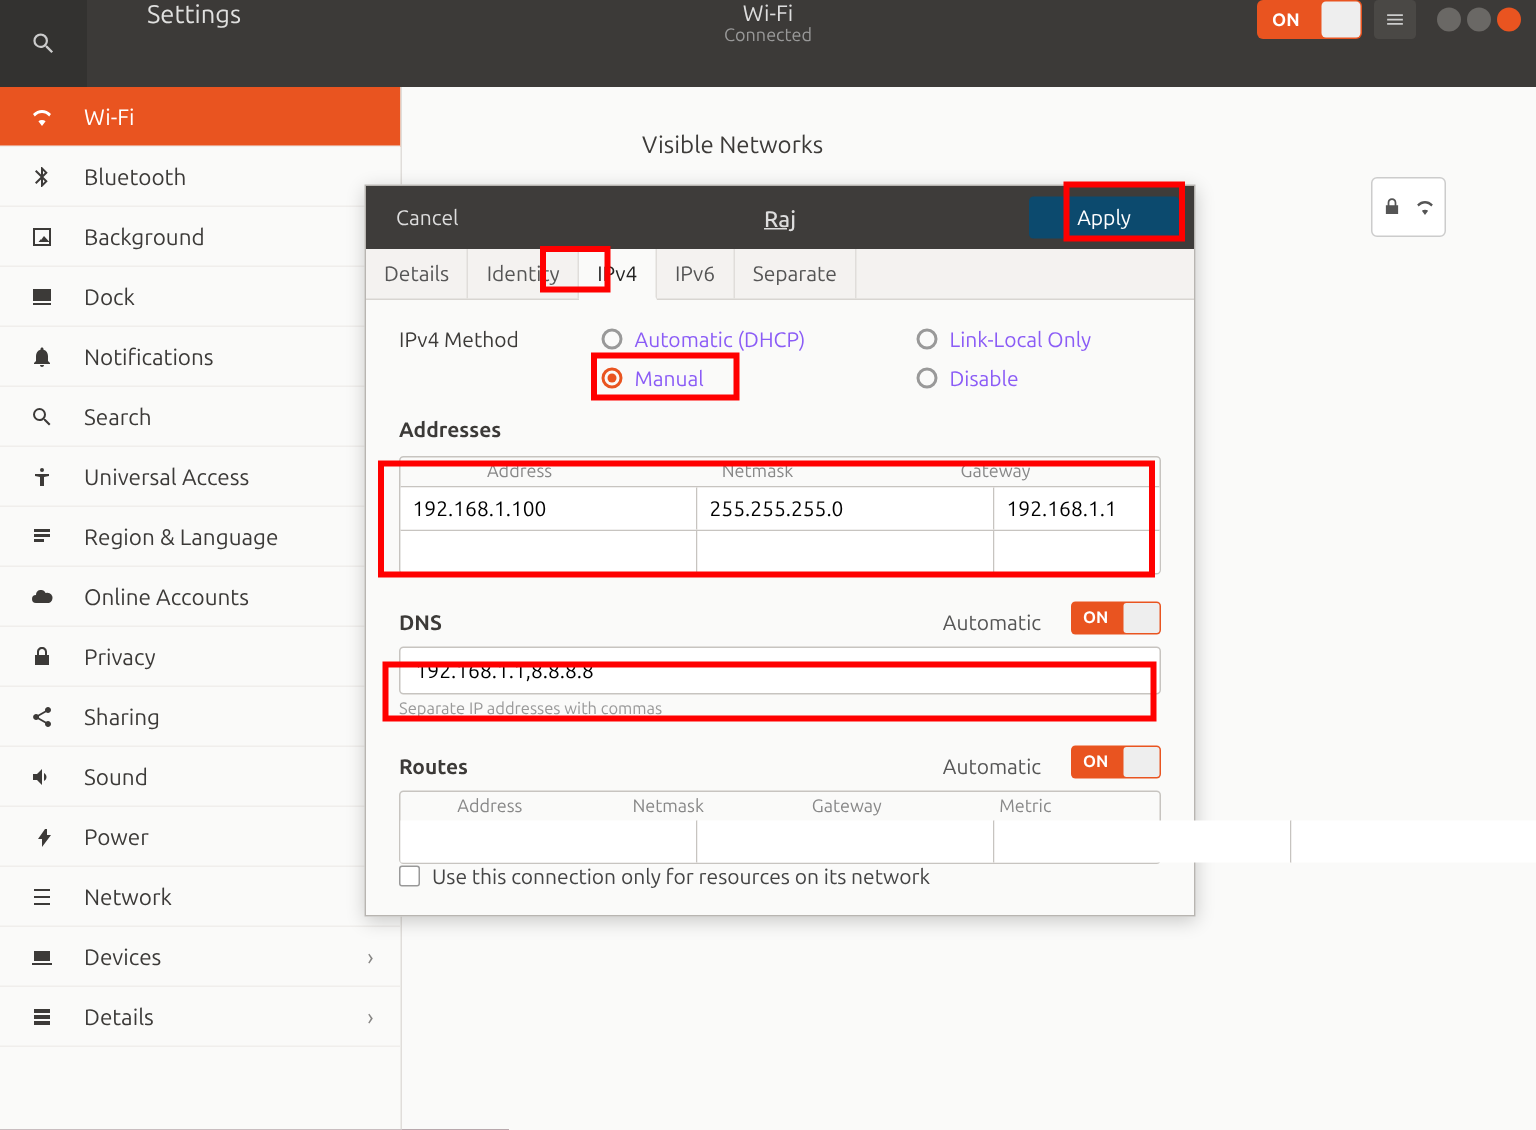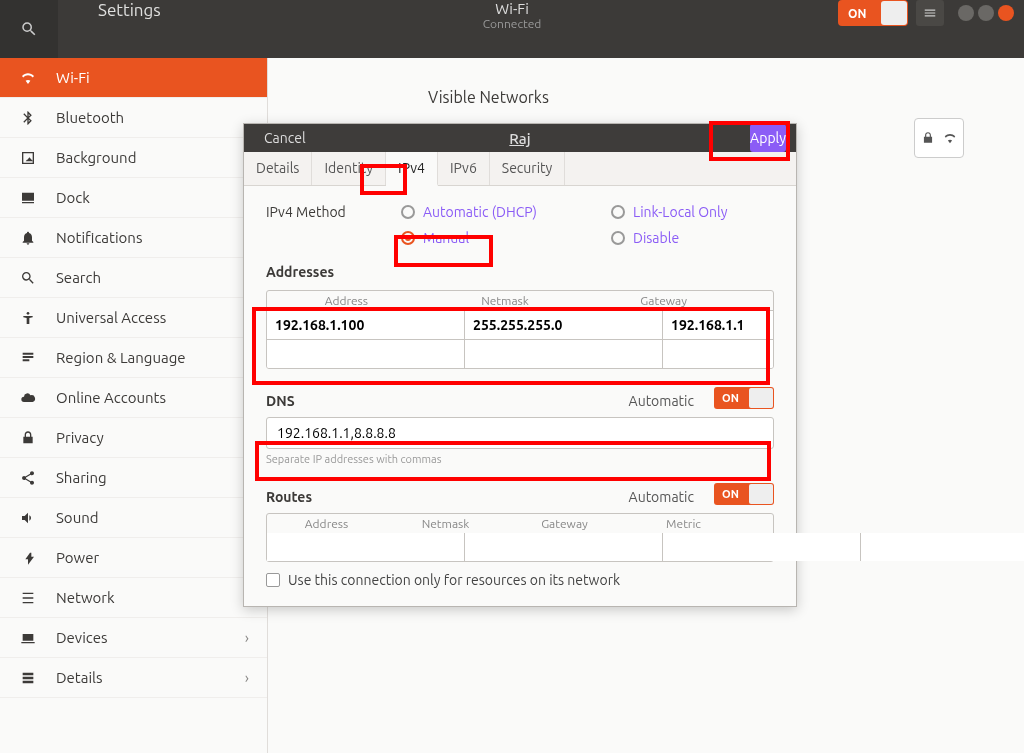--- a/index.html
+++ b/index.html
@@ -35,24 +35,24 @@
 
 .content { flex: 1; padding: 30px 40px; position: relative; }
 .content h3 { font-size: 16px; font-weight: normal; color: #3c3a38; margin-left: 120px; }
 
 
 .wifi-row { position: absolute; right: 60px; top: 60px; width: 50px; height: 40px; border: 1px solid #ccc; border-radius: 4px; display: flex; align-items: center; justify-content: center; gap: 8px; background: white; }
 .wifi-row svg { width: 14px; height: 14px; fill: #555; }
 
 
 .dialog-wrap { position: absolute; left: 243px; top: 123px; width: 554px; background: #fafaf9; border: 1px solid #b8b5b1; box-shadow: 0 3px 12px rgba(0,0,0,0.2); }
-.dialog-header { height: 28px; background: #3e3c3a; display: flex; align-items: center; padding: 0 10px; position: relative; }
+.dialog-header { height: 42px; background: #3e3c3a; display: flex; align-items: center; padding: 0 10px; position: relative; }
 .dialog-header .cancel-btn { color: #ddd; font-size: 14px; cursor: pointer; padding: 6px 10px; border-radius: 3px; }
 .dialog-header .title { position: absolute; left: 50%; transform: translateX(-50%); color: #ddd; font-size: 15px; font-weight: 500; text-decoration: underline; }
-.dialog-header .apply-btn { margin-left: auto; background: #8b5cf6; color: white; border: none; padding: 6px 0; border-radius: 3px; font-size: 14px; cursor: pointer; }
+.dialog-header .apply-btn { margin-left: auto; background: #0c4a6e; color: white; border: none; padding: 6px 32px; border-radius: 3px; font-size: 14px; cursor: pointer; }
 
 
 .tabs { display: flex; border-bottom: 1px solid #d8d5d1; background: #f4f2f0; }
 .tabs .tab { padding: 8px 12px; font-size: 14px; color: #555; cursor: pointer; border-right: 1px solid #e0ddda; }
 .tabs .tab.active { background: #fafaf9; border-bottom: 2px solid #fafaf9; margin-bottom: -1px; color: #222; }
 
 
 .dialog-body { padding: 18px 22px; background: #fafaf9; }
 .section-title { font-size: 14px; font-weight: bold; color: #3c3a38; margin-bottom: 10px; }
 .ipv4-method { display: flex; margin-bottom: 18px; }
@@ -63,21 +63,21 @@
 .radio-opt .r.checked { border-color: #e95420; }
 .radio-opt .r.checked::after { content:''; position:absolute; left:2px; top:2px; width:6px; height:6px; background:#e95420; border-radius:50%; }
 
 
 .addr-block { margin-bottom: 18px; }
 .addr-table { border: 1px solid #c7c4c0; border-radius: 3px; overflow: hidden; position: relative; }
 .addr-headers { display: flex; font-size: 12px; color: #888; }
 .addr-headers div { flex: 1; text-align: center; padding: 3px 0; }
 .addr-headers .del-col { flex: 0 0 30px; }
 .addr-row { display: flex; border-top: 1px solid #c7c4c0; }
-.addr-row input { flex: 1; border: none; border-right: 1px solid #c7c4c0; padding: 6px 8px; font-size: 14px; background: white; outline: none; font-weight: bold; }
+.addr-row input { flex: 1; border: none; border-right: 1px solid #c7c4c0; padding: 6px 8px; font-size: 14px; background: white; outline: none; }
 .addr-row input:last-of-type { border-right: 1px solid #c7c4c0; }
 
 
 .dns-block { margin-bottom: 18px; }
 .block-header { display: flex; align-items: flex-end; margin-bottom: 8px; }
 .block-header .label { font-size: 14px; font-weight: bold; color: #3c3a38; }
 .block-header .spacer { flex: 1; }
 .block-header .auto-label { font-size: 14px; color: #555; margin-right: 20px; }
 .mini-toggle { width: 60px; height: 22px; background: #e95420; border-radius: 3px; position: relative; display: flex; align-items: center; padding-left: 8px; color: white; font-size: 11px; font-weight: bold; }
 .mini-toggle .knob { position: absolute; right: 1px; top: 1px; width: 24px; height: 20px; background: #eee; border-radius: 2px; }
@@ -85,21 +85,21 @@
 .hint { font-size: 11px; color: #999; margin-top: 4px; }
 
 
 .routes-table { border: 1px solid #c7c4c0; border-radius: 3px; }
 .routes-headers { display: flex; font-size: 12px; color: #888; }
 .routes-headers div { flex: 1; text-align: center; padding: 3px 0; }
 .routes-headers .del-col { flex: 0 0 30px; }
 .routes-row { display: flex; }
 .routes-row input { flex: 1; border: none; border-right: 1px solid #c7c4c0; padding: 6px 8px; font-size: 14px; background: white; outline: none; }
 
-.check-row { display: flex; align-items: center; gap: 8px; margin-top: 10px; font-size: 14px; color: #444; }
+.check-row { display: flex; align-items: center; gap: 8px; font-size: 14px; color: #444; }
 .check-row .cb { width: 14px; height: 14px; border: 1px solid #999; border-radius: 2px; background: white; }
 
 
 .hl { position: absolute; border: 4px solid #ff0000; pointer-events: none; z-index: 200; }
 </style>
 </head>
 <body>
 
 <div class="header">
   <div class="search-icon-box">
@@ -282,21 +282,21 @@
   <div class="dialog-header">
     <span class="cancel-btn">Cancel</span>
     <span class="title">Raj</span>
     <button class="apply-btn">Apply</button>
   </div>
   <div class="tabs">
     <div class="tab">Details</div>
     <div class="tab">Identity</div>
     <div class="tab active">IPv4</div>
     <div class="tab">IPv6</div>
-    <div class="tab">Security</div>
+    <div class="tab">Separate</div>
   </div>
   <div class="dialog-body">
     <div class="ipv4-method">
       <div class="left-col">IPv4 Method</div>
       <div class="options">
         <div class="radio-opt">
             <span class="r"></span>
             <span>Automatic (DHCP)</span>
           </div>
         <div class="radio-opt">

